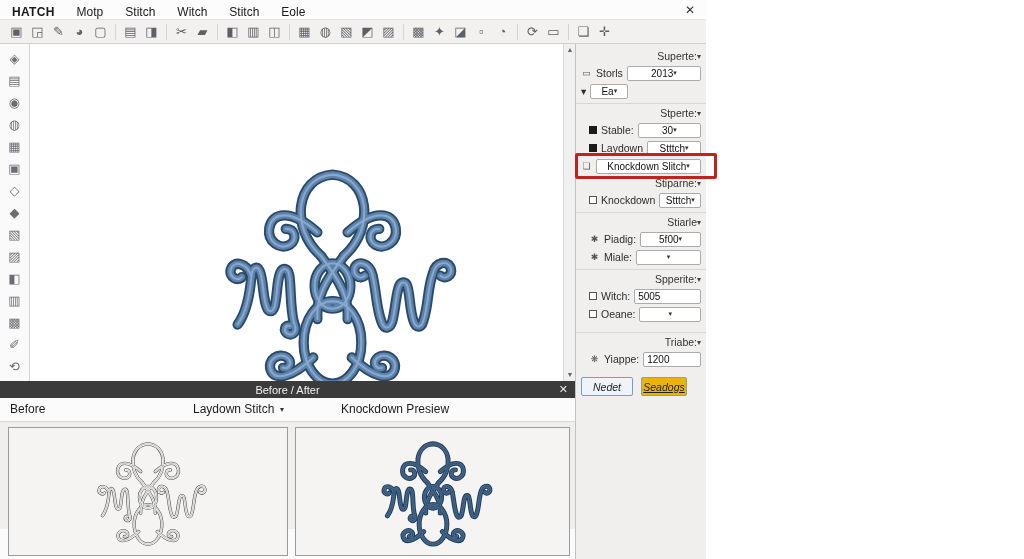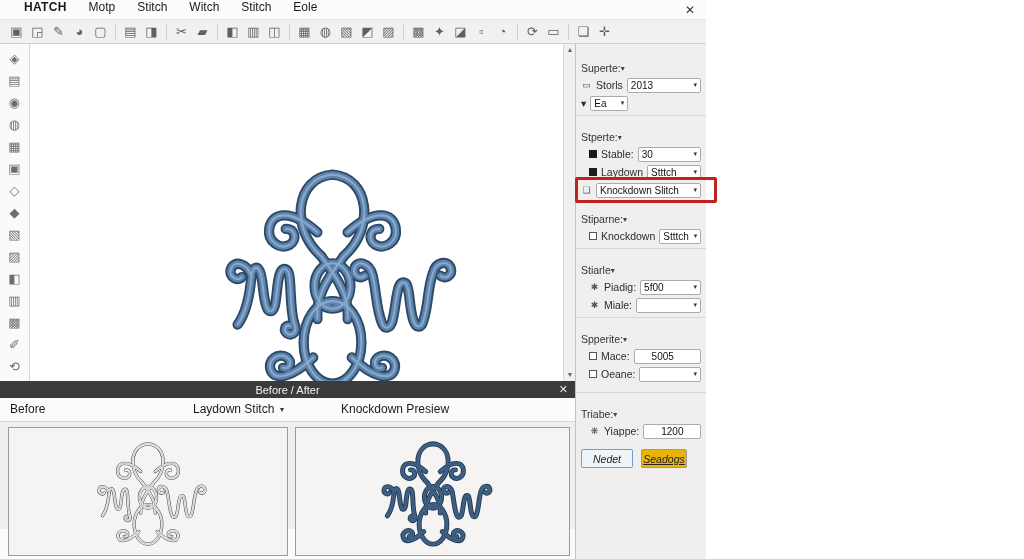--- a/index.html
+++ b/index.html
@@ -1,20 +1,20 @@
 <!DOCTYPE html>
 <html><head>
 <meta charset="utf-8">
 <style>
   * { margin:0; padding:0; box-sizing:border-box; }
   html,body { width:1024px; height:559px; background:#ffffff; font-family:"Liberation Sans", sans-serif; overflow:hidden; }
   .app { position:absolute; left:0; top:0; width:706px; height:559px; background:#fbfbfb; border-right:1px solid #cfcfcf; }
 
   
-  .menubar { position:absolute; left:0; top:0; width:706px; height:20px; background:#fcfcfc; border-bottom:1px solid #e3e3e3; display:flex; align-items:flex-start; padding-left:24px; gap:22px; font-size:12px; color:#1a1a1a; }
+  .menubar { position:absolute; left:0; top:0; width:706px; height:20px; background:#fcfcfc; border-bottom:1px solid #e3e3e3; display:flex; align-items:flex-end; padding-left:12px; gap:22px; font-size:12px; color:#1a1a1a; }
   .menubar .mi { cursor:default; }
   .menubar .mi.first { font-weight:bold; letter-spacing:.3px; }
   .menu-close { position:absolute; right:8px; top:2px; width:16px; height:16px; font-size:12px; color:#333; text-align:center; line-height:16px; }
 
   
   .toolbar { position:absolute; left:0; top:20px; width:706px; height:24px; background:#f2f1f0; border-bottom:1px solid #cfcfcf; display:flex; align-items:center; padding-left:6px; font-size:13px; color:#5d6166; }
   .toolbar .tbi { width:21px; height:20px; display:flex; align-items:center; justify-content:center; }
   .toolbar .tsep { width:1px; height:16px; background:#d2d2d2; margin:0 4px; }
 
   
@@ -24,27 +24,27 @@
   
   .canvas { position:absolute; left:30px; top:44px; width:533px; height:337px; background:#ffffff; }
   .vscroll { position:absolute; left:563px; top:44px; width:12px; height:337px; background:#f0f0f0; border-left:1px solid #d8d8d8; }
   .vscroll .arr { position:absolute; left:0; width:12px; height:12px; font-size:7px; color:#666; text-align:center; line-height:12px; }
   .vscroll .arr.up { top:0; }
   .vscroll .arr.dn { bottom:0; }
   .mono-main { position:absolute; left:165px; top:95px; width:275px; height:272px; }
 
   
   .rpanel { position:absolute; left:575px; top:44px; width:131px; height:515px; background:#f0efed; border-left:1px solid #c2c2c2; font-size:10.5px; color:#2c2c2c; padding:3px 5px 0 5px; }
-  .sec-h { display:flex; justify-content:flex-start; align-items:center; height:14px; margin-top:14px; font-size:10.5px; color:#333; }
+  .sec-h { display:flex; justify-content:flex-end; align-items:center; height:14px; margin-top:2px; font-size:10.5px; color:#333; }
   .sec-h .car { font-size:8px; color:#444; }
   .row { display:flex; align-items:center; height:16px; margin:2px 0; gap:4px; }
   .row .lab { white-space:nowrap; }
-  .combo { flex:1; display:flex; align-items:center; justify-content:space-between; background:#fff; border:1px solid #ababab; border-radius:2px; height:15px; padding:0 3px; font-size:10px; color:#111; min-width:0; }
+  .combo { flex:1; display:flex; align-items:center; justify-content:center; background:#fff; border:1px solid #ababab; border-radius:2px; height:15px; padding:0 3px; font-size:10px; color:#111; min-width:0; }
   .combo .car { font-size:7px; color:#333; }
-  .field { flex:1; background:#fff; border:1px solid #ababab; border-radius:2px; height:15px; padding:0 17px; font-size:10px; color:#111; display:flex; align-items:center; }
+  .field { flex:1; background:#fff; border:1px solid #ababab; border-radius:2px; height:15px; padding:0 3px; font-size:10px; color:#111; display:flex; align-items:center; }
   .chk { width:8px; height:8px; border:1px solid #555; background:#fff; flex:none; }
   .chk.on { background:#1a1a1a; border-color:#1a1a1a; }
   .mini-ico { font-size:9px; color:#555; flex:none; width:11px; text-align:center; }
   .sep { height:1px; background:#d8d7d5; margin:4px -5px 2px -5px; }
   .indent { margin-left:8px; }
 
   .kd-row { position:relative; }
   .kd-red { position:absolute; left:-6px; top:-5px; width:142px; height:26px; border:3px solid #c1221d; border-radius:2px; pointer-events:none; z-index:5; }
 
   .btnrow { display:flex; gap:8px; margin-top:10px;font-style:italic; }
@@ -272,21 +272,21 @@
     </div>
 
     <div class="sep"></div>
 
     <div class="sec-h">
       <span>Spperite:</span>
       <span class="car">▾</span>
     </div>
     <div class="row indent">
       <span class="chk"></span>
-      <span class="lab">Mace:</span>
+      <span class="lab">Witch:</span>
       <span class="field">
         <span>5005</span>
       </span>
     </div>
     <div class="row indent">
       <span class="chk"></span>
       <span class="lab">Oeane:</span>
       <span class="combo">
         <span></span>
         <span class="car">▾</span>

